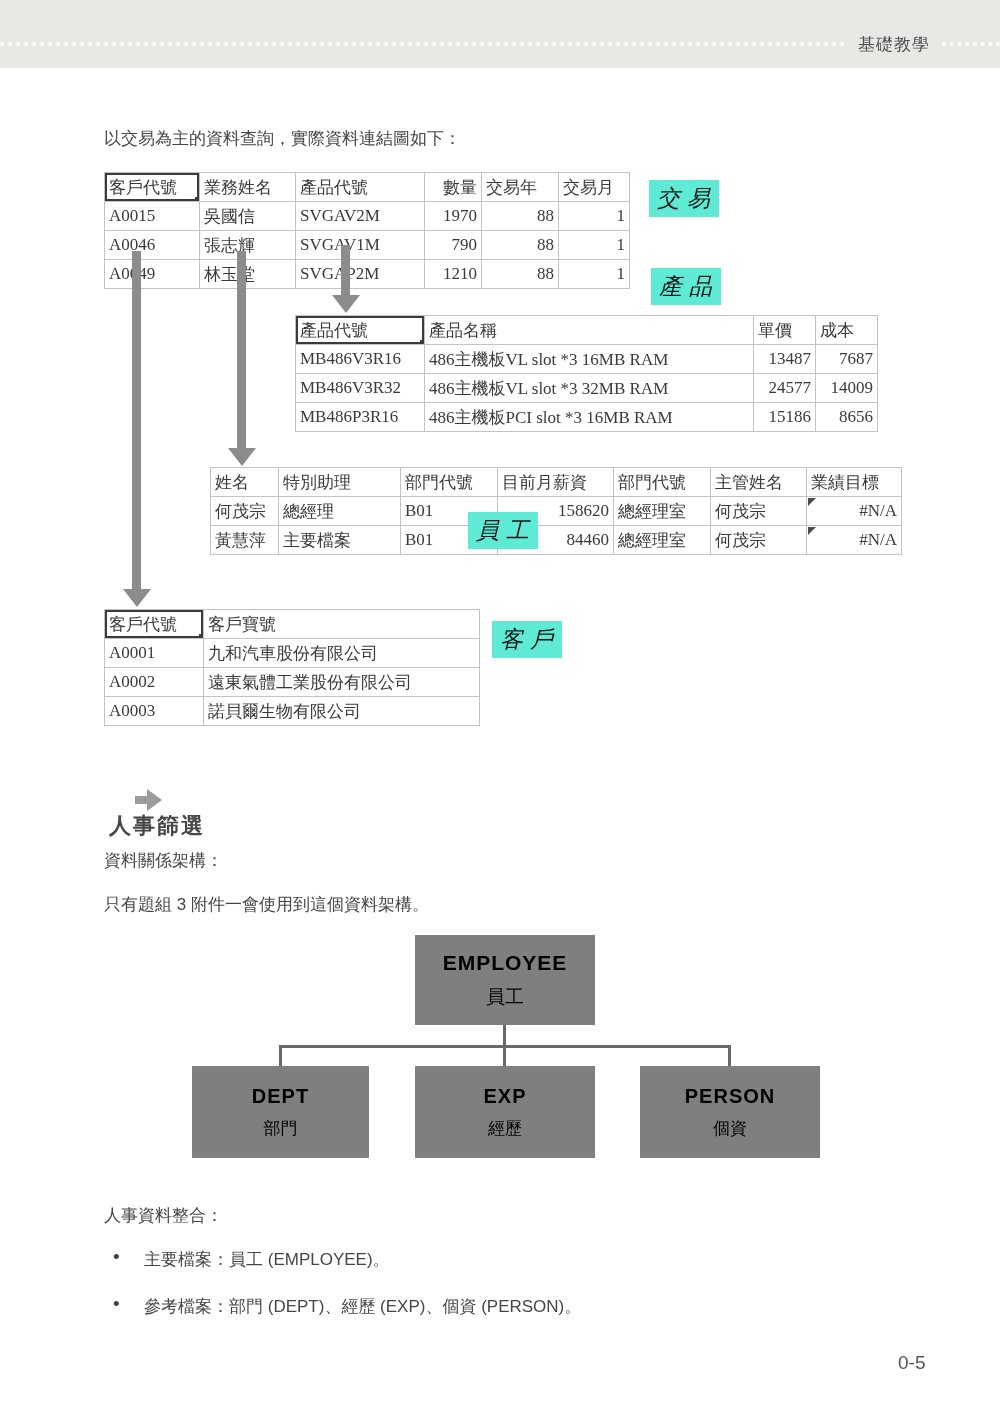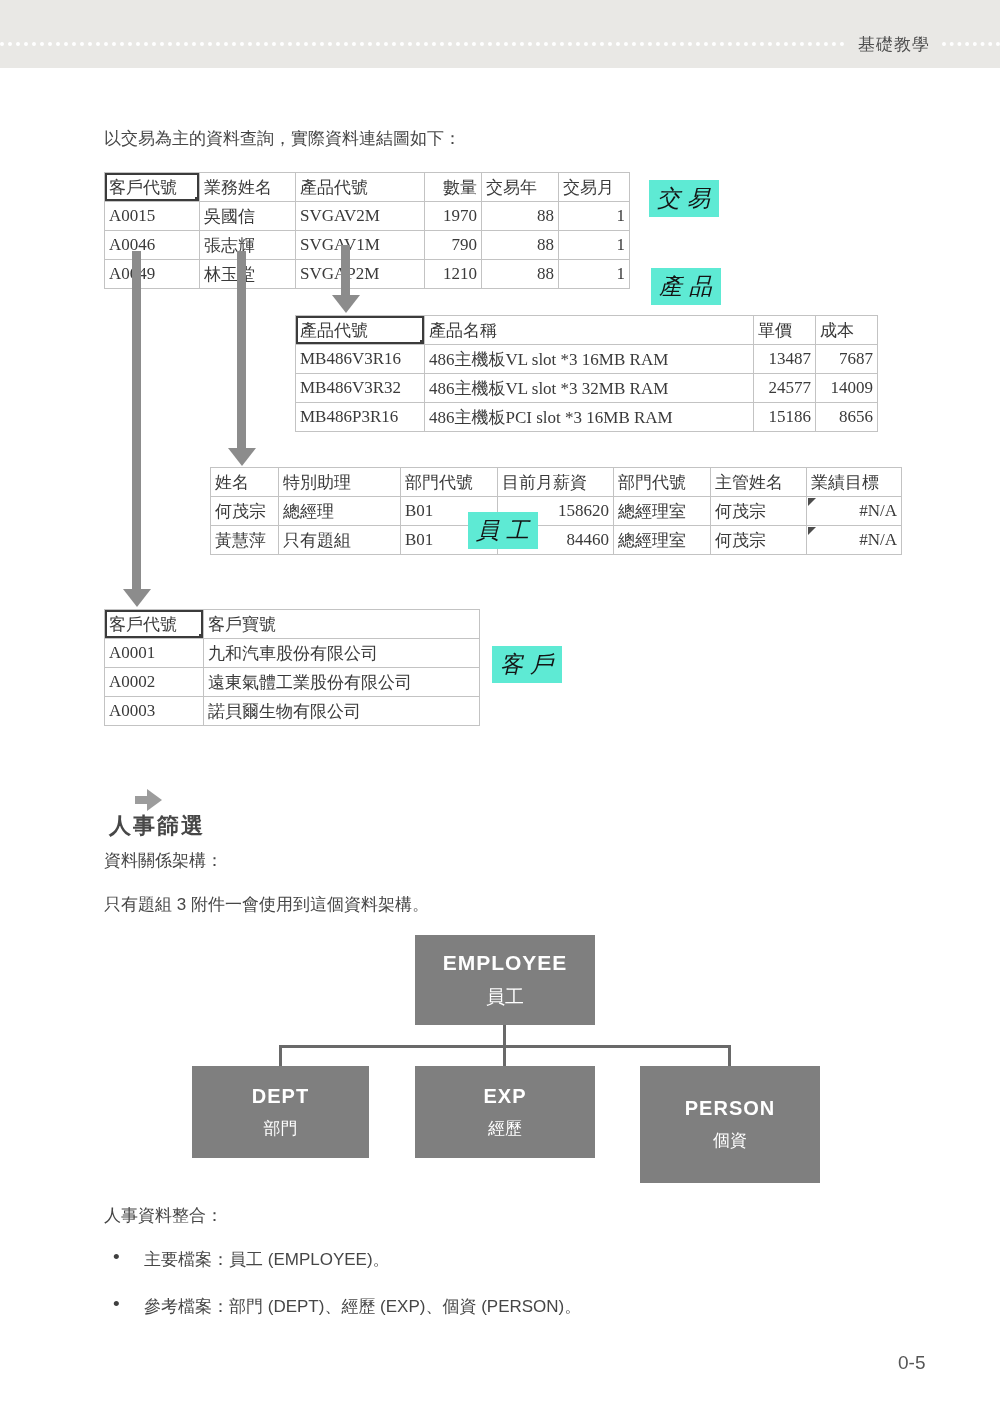--- a/index.html
+++ b/index.html
@@ -42,21 +42,21 @@
             border-left:14px solid transparent;border-right:14px solid transparent;
             border-top:18px solid #8c8c8c;}
 
   
   .tbl-label{position:absolute;background:#5eead4;color:#141414;
              font-family:"Liberation Serif","DejaVu Serif",serif;
              font-weight:normal;font-style:italic;font-size:23px;
              padding:3px 2px 3px 8px;letter-spacing:7px;white-space:nowrap;}
 
   
-  .dbox{position:absolute;background:#7f7f7f;color:#ffffff;display:flex;flex-direction:column;
+  .dbox{position:absolute;background:#7f7f7f;color:#000000;display:flex;flex-direction:column;
         align-items:center;justify-content:center;gap:9px;text-align:center;}
   .dbox .en{font-size:20px;font-weight:bold;letter-spacing:1px;}
   .dbox .zh{font-size:17px;}
   .dbox.root .en{font-size:21px;}
   .dbox.root .zh{font-size:19px;}
   .dline{position:absolute;background:#696969;}
 </style>
 </head>
 <body>
 
@@ -181,21 +181,21 @@
       <td>何茂宗</td>
       <td>總經理</td>
       <td>B01</td>
       <td class="num">158620</td>
       <td>總經理室</td>
       <td>何茂宗</td>
       <td class="num"><span class="flag"></span><span>#N/A</span></td>
     </tr>
     <tr>
       <td>黃慧萍</td>
-      <td>只有題組</td>
+      <td>主要檔案</td>
       <td>B01</td>
       <td class="num">84460</td>
       <td>總經理室</td>
       <td>何茂宗</td>
       <td class="num"><span class="flag"></span><span>#N/A</span></td>
     </tr>
   </tbody>
     </table>
 
   <table class="xls" style="left:104px;top:609px;width:375px;">
@@ -219,21 +219,21 @@
     <tr>
       <td>A0003</td>
       <td>諾貝爾生物有限公司</td>
     </tr>
   </tbody>
     </table>
 
   <div class="tbl-label" style="left:649px;top:180px;">交易</div>
   <div class="tbl-label" style="left:651px;top:268px;">產品</div>
   <div class="tbl-label" style="left:468px;top:512px;">員工</div>
-  <div class="tbl-label" style="left:492px;top:621px;margin-top:25px;">客戶</div>
+  <div class="tbl-label" style="left:492px;top:621px;">客戶</div>
 
   <div class="sec-head" style="left:92px;top:789px;flex-direction:column;">
     <span class="sec-arrow">
         <span class="shaft"></span>
         <span class="head"></span>
       </span>
     <span class="sec-title">人事篩選</span>
   </div>
   <div class="tline" style="left:104px;top:849px;">資料關係架構：</div>
   <div class="tline" style="left:104px;top:893px;">只有題組 3 附件一會使用到這個資料架構。</div>
@@ -249,21 +249,21 @@
     <span class="zh">員工</span>
   </div>
   <div class="dbox" style="left:415px;top:1066px;width:180px;height:92px;">
     <span class="en">EXP</span>
     <span class="zh">經歷</span>
   </div>
   <div class="dbox" style="left:192px;top:1066px;width:177px;height:92px;">
     <span class="en">DEPT</span>
     <span class="zh">部門</span>
   </div>
-  <div class="dbox" style="left:640px;top:1066px;width:180px;height:117px;">
+  <div class="dbox" style="left:640px;top:1066px;width:180px;height:92px;">
     <span class="en">PERSON</span>
     <span class="zh">個資</span>
   </div>
 
   <div class="tline" style="left:104px;top:1204px;">人事資料整合：</div>
   <span class="bullet-dot" style="left:113px;top:1246px;">•</span>
   <div class="tline" style="left:144px;top:1248px;">主要檔案：員工 (EMPLOYEE)。</div>
   <span class="bullet-dot" style="left:113px;top:1293px;">•</span>
   <div class="tline" style="left:144px;top:1295px;">參考檔案：部門 (DEPT)、經歷 (EXP)、個資 (PERSON)。</div>
 

